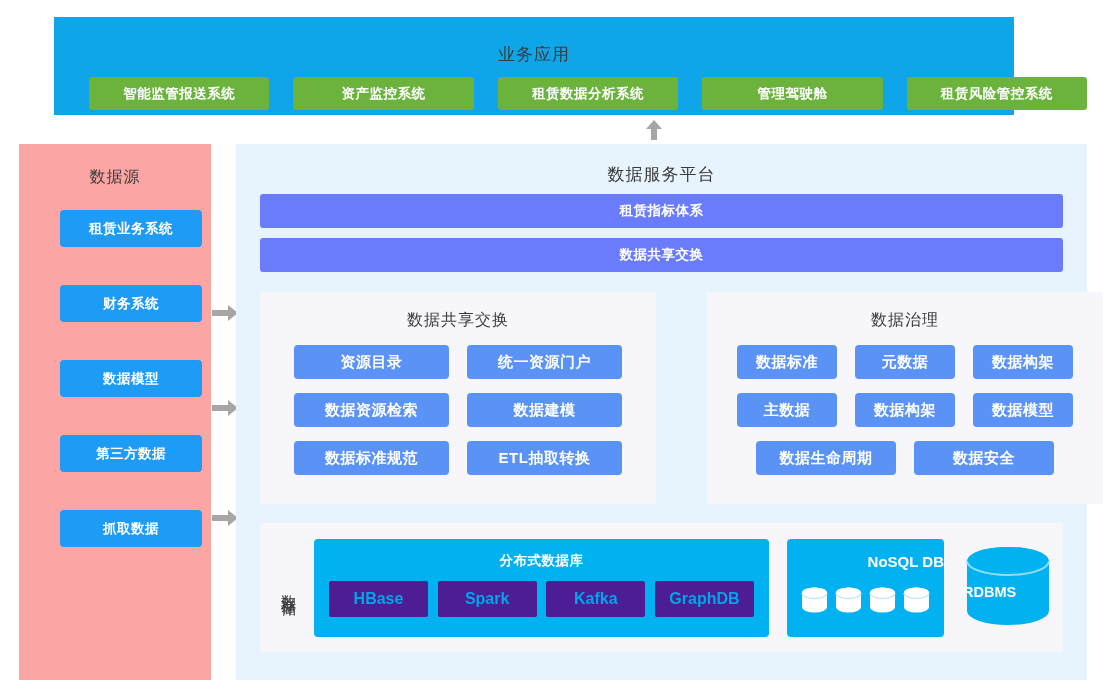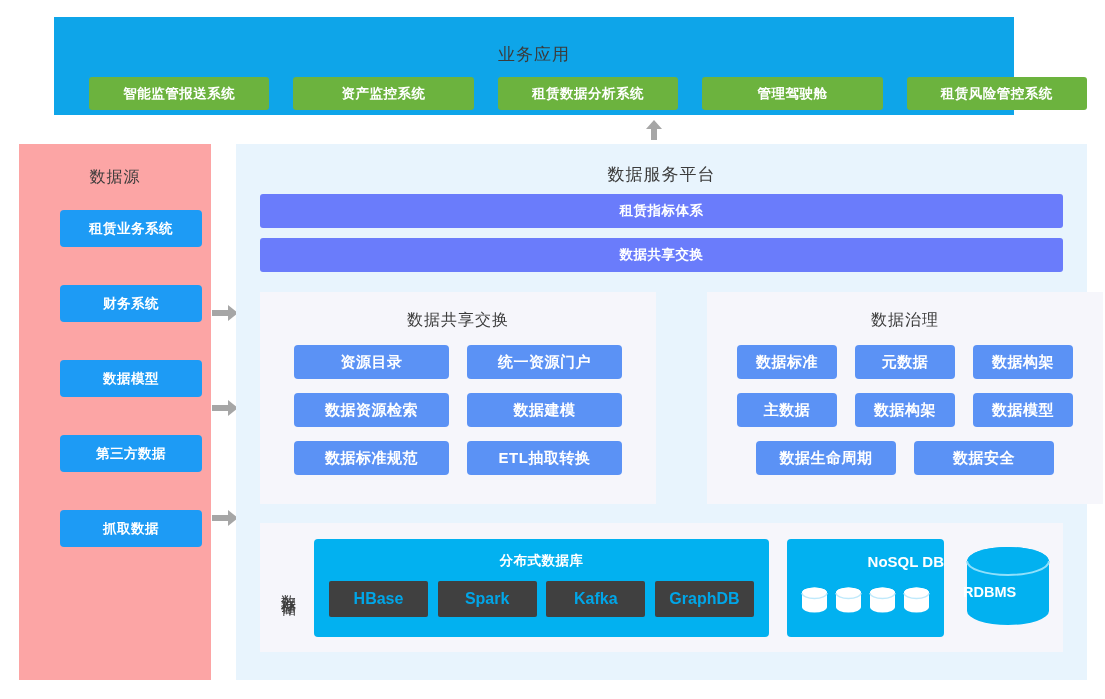--- a/index.html
+++ b/index.html
@@ -137,21 +137,21 @@
   .dist-title {
     position: absolute; left: 0; top: 13px; width: 100%;
     text-align: center; color: #ffffff; font-size: 13.5px; font-weight: bold;
     letter-spacing: .5px;
   }
   .dist-row {
     position: absolute; left: 15px; top: 42px;
     width: 425px; display: flex; justify-content: space-between;
   }
   .tech {
-    width: 99px; height: 36px; background: #404040; border-radius: 2px;
+    width: 99px; height: 36px; background: #4c1d95; border-radius: 2px;
     color: #00a6e8; font-size: 16px; font-weight: bold;
     display: flex; align-items: center; justify-content: center;
   }
   .nosql-box {
     position: absolute; left: 527px; top: 16px;
     width: 157px; height: 98px;
     background: #02b1f0; border-radius: 4px;
   }
   .nosql-title {
     position: absolute; left: 0; top: 14px; width: 100%;

